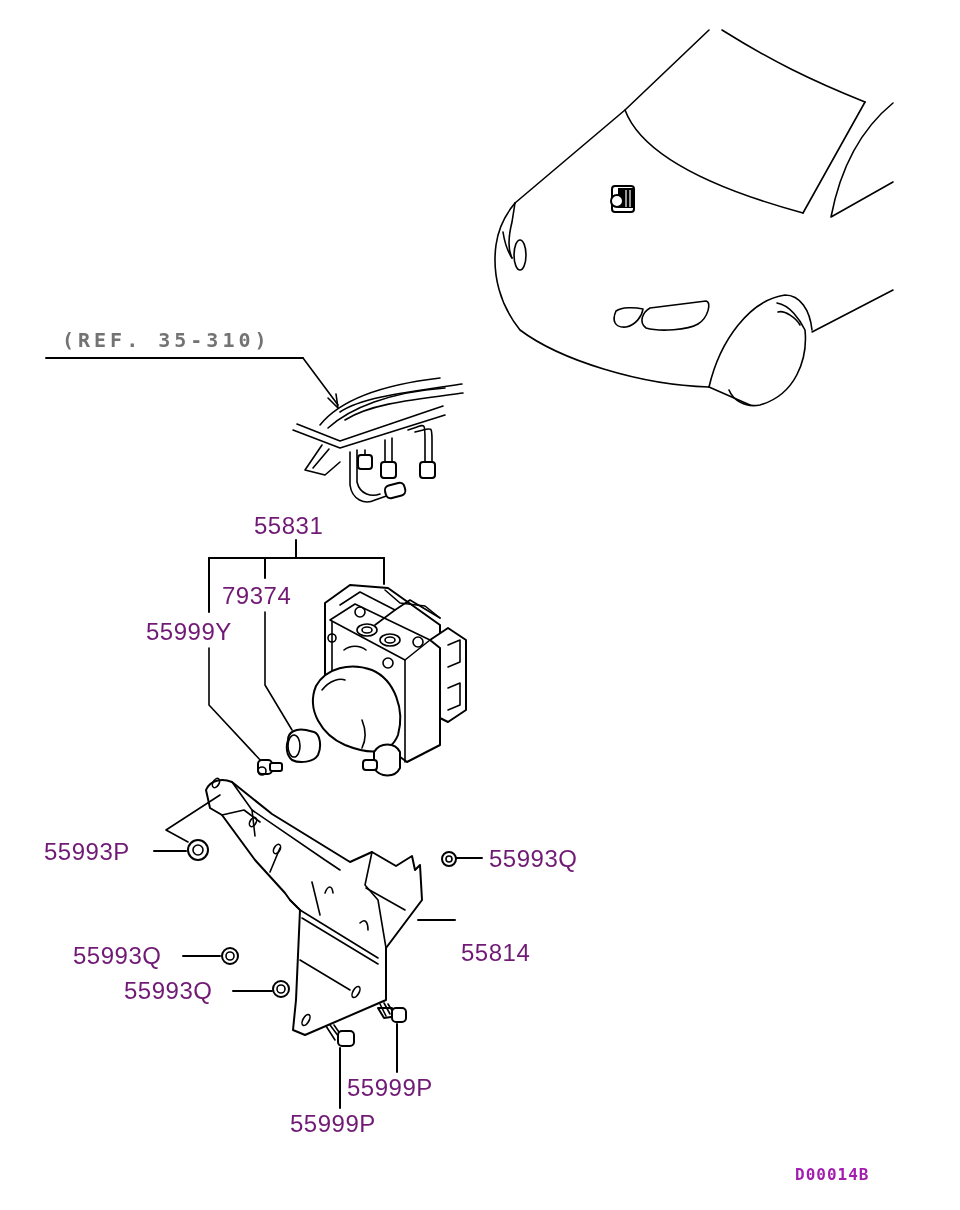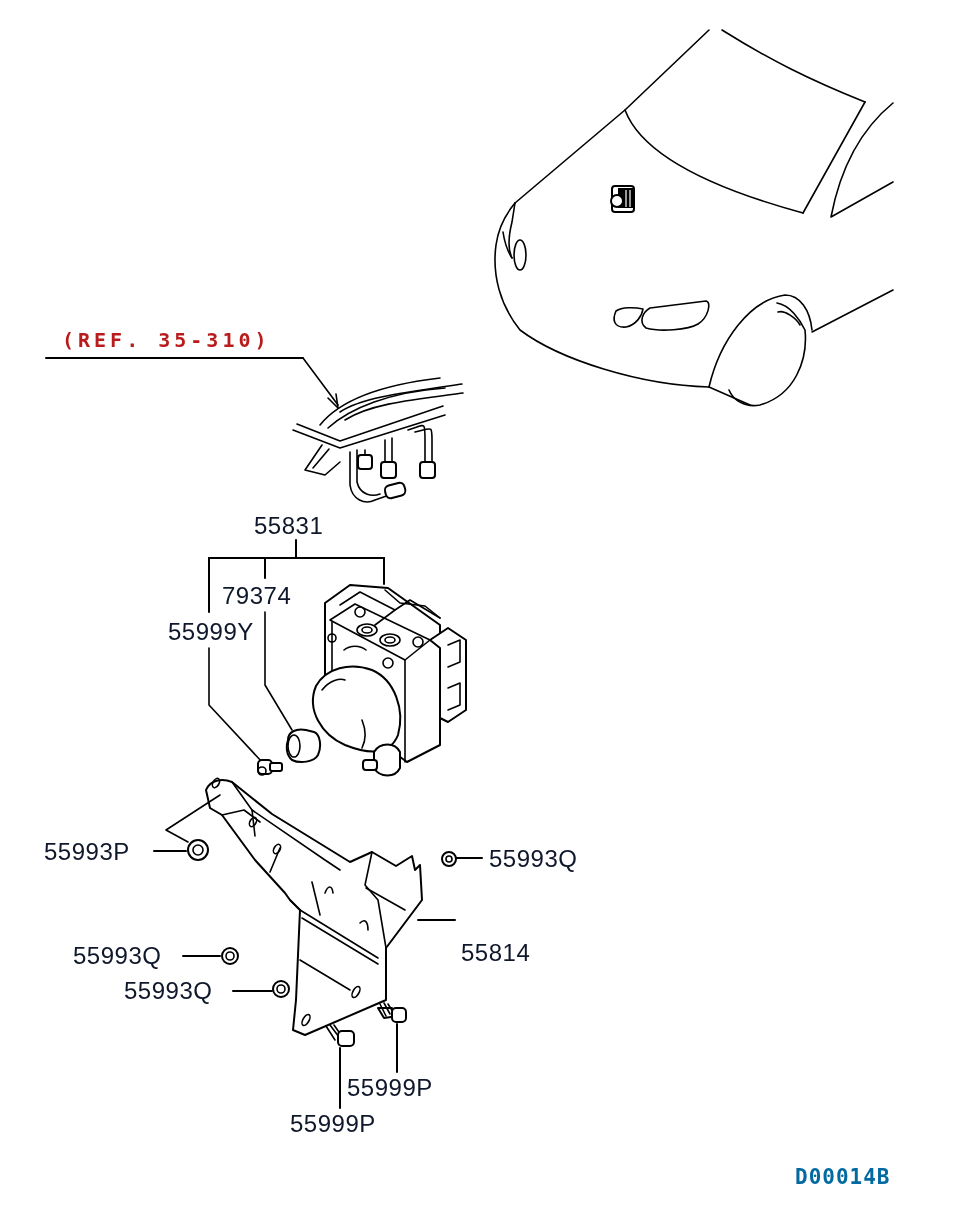--- a/index.html
+++ b/index.html
@@ -1,23 +1,23 @@
 <!DOCTYPE html>
 <html><head>
 <meta charset="utf-8">
 <style>
   html, body { margin: 0; padding: 0; background: #ffffff; }
   body { width: 960px; height: 1210px; position: relative; overflow: hidden; font-family: "Liberation Sans", sans-serif; }
   svg.art { position: absolute; left: 0; top: 0; width: 960px; height: 1210px; }
   .ln { fill: none; stroke: #000; stroke-width: 2; stroke-linejoin: round; stroke-linecap: round; }
   .ln1 { fill: none; stroke: #000; stroke-width: 1.6; stroke-linejoin: round; stroke-linecap: round; }
   .fillw { fill: #fff; stroke: #000; stroke-width: 2; stroke-linejoin: round; }
-  .lbl { position: absolute; font-family: "Liberation Sans", sans-serif; font-size: 24px; color: #0f172a; line-height: 1; white-space: nowrap; letter-spacing: 0.5px; }
-  .ref { position: absolute; font-family: "DejaVu Sans Mono", monospace; font-weight: bold; font-size: 20px; color: #b91c1c; letter-spacing: 4px; white-space: nowrap; }
-  .code { position: absolute; font-family: "DejaVu Sans Mono", monospace; font-weight: bold; font-size: 21px; color: #0369a1; letter-spacing: 1px; }
+  .lbl { position: absolute; font-family: "Liberation Sans", sans-serif; font-size: 24px; color: #701a75; line-height: 1; white-space: nowrap; letter-spacing: 0.5px; }
+  .ref { position: absolute; font-family: "DejaVu Sans Mono", monospace; font-weight: bold; font-size: 20px; color: #737373; letter-spacing: 4px; white-space: nowrap; }
+  .code { position: absolute; font-family: "DejaVu Sans Mono", monospace; font-weight: bold; font-size: 16px; color: #a21caf; letter-spacing: 1px; }
 </style>
 </head>
 <body>
 
 <svg class="art" viewBox="0 0 960 1210" xmlns="http://www.w3.org/2000/svg">
 
   <g>
 
     <path class="ln1" d="M709 30 L625 110 L515 203"></path>
 
@@ -195,21 +195,21 @@
     <path class="ln1" d="M326 1026 L 335 1040 M330 1025 L 339 1037 M334 1025 L 341 1035"></path>
     <rect class="fillw" x="338" y="1031" width="16" height="15" rx="4"></rect>
     <line class="ln" x1="340" y1="1048" x2="340" y2="1108"></line>
   </g>
 </svg>
 
 <div class="ref" style="left:62px; top:328px;">(REF. 35-310)</div>
 
 <div class="lbl" style="left:254px; top:514px;">55831</div>
 <div class="lbl" style="left:222px; top:584px;">79374</div>
-<div class="lbl" style="left:168px; top:620px;">55999Y</div>
+<div class="lbl" style="left:146px; top:620px;">55999Y</div>
 <div class="lbl" style="left:44px; top:840px;">55993P</div>
 <div class="lbl" style="left:489px; top:847px;">55993Q</div>
 <div class="lbl" style="left:461px; top:909px;margin-top:32px;">55814</div>
 <div class="lbl" style="left:73px; top:944px;">55993Q</div>
 <div class="lbl" style="left:124px; top:979px;">55993Q</div>
 <div class="lbl" style="left:347px; top:1076px;">55999P</div>
 <div class="lbl" style="left:290px; top:1112px;">55999P</div>
 
 <div class="code" style="left:795px; top:1165px;">D00014B</div>
 

